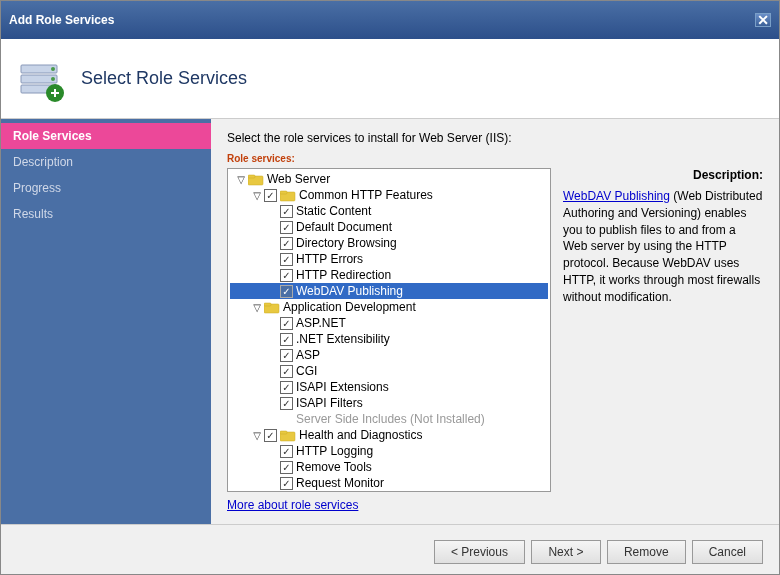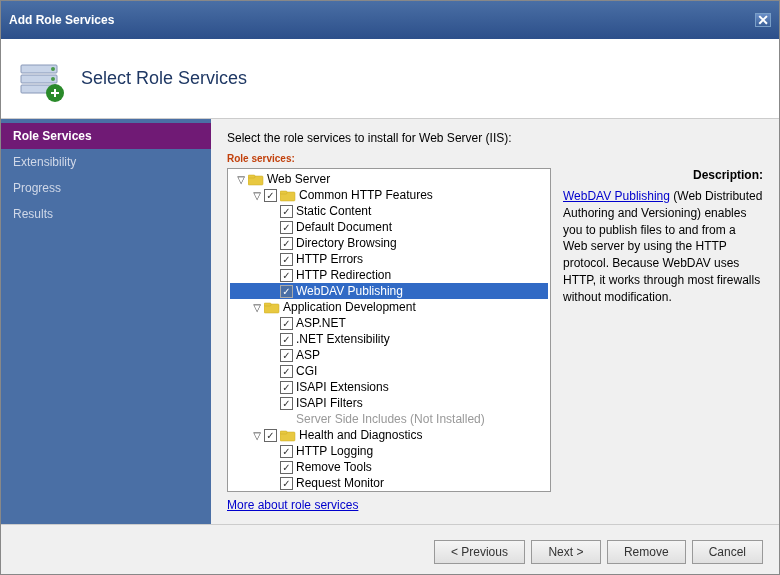--- a/index.html
+++ b/index.html
@@ -72,21 +72,21 @@
       flex-shrink: 0;
       padding-top: 4px;
     }
     .sidebar-item {
       padding: 6px 12px;
       color: #d0d8e8;
       cursor: pointer;
       font-size: 12px;
     }
     .sidebar-item.active {
-      background: #701a75;
+      background: #ec4899;
       color: white;
       font-weight: bold;
     }
     .main {
       flex: 1;
       padding: 12px 16px;
       background: #f0f0f0;
       display: flex;
       flex-direction: column;
       overflow: hidden;
@@ -250,21 +250,21 @@
         <rect x="37" y="34" width="2" height="8" fill="white"></rect>
       </svg>
     </div>
     <div class="header-title">Select Role Services</div>
   </div>
 
   <div class="content">
 
     <div class="sidebar">
       <div class="sidebar-item active">Role Services</div>
-      <div class="sidebar-item">Extensibility</div>
+      <div class="sidebar-item">Description</div>
       <div class="sidebar-item">Progress</div>
       <div class="sidebar-item">Results</div>
     </div>
 
     <div class="main">
       <div class="main-subtitle">Select the role services to install for Web Server (IIS):</div>
       <div class="role-services-label">Role services:</div>
 
       <div class="split-area">
 

